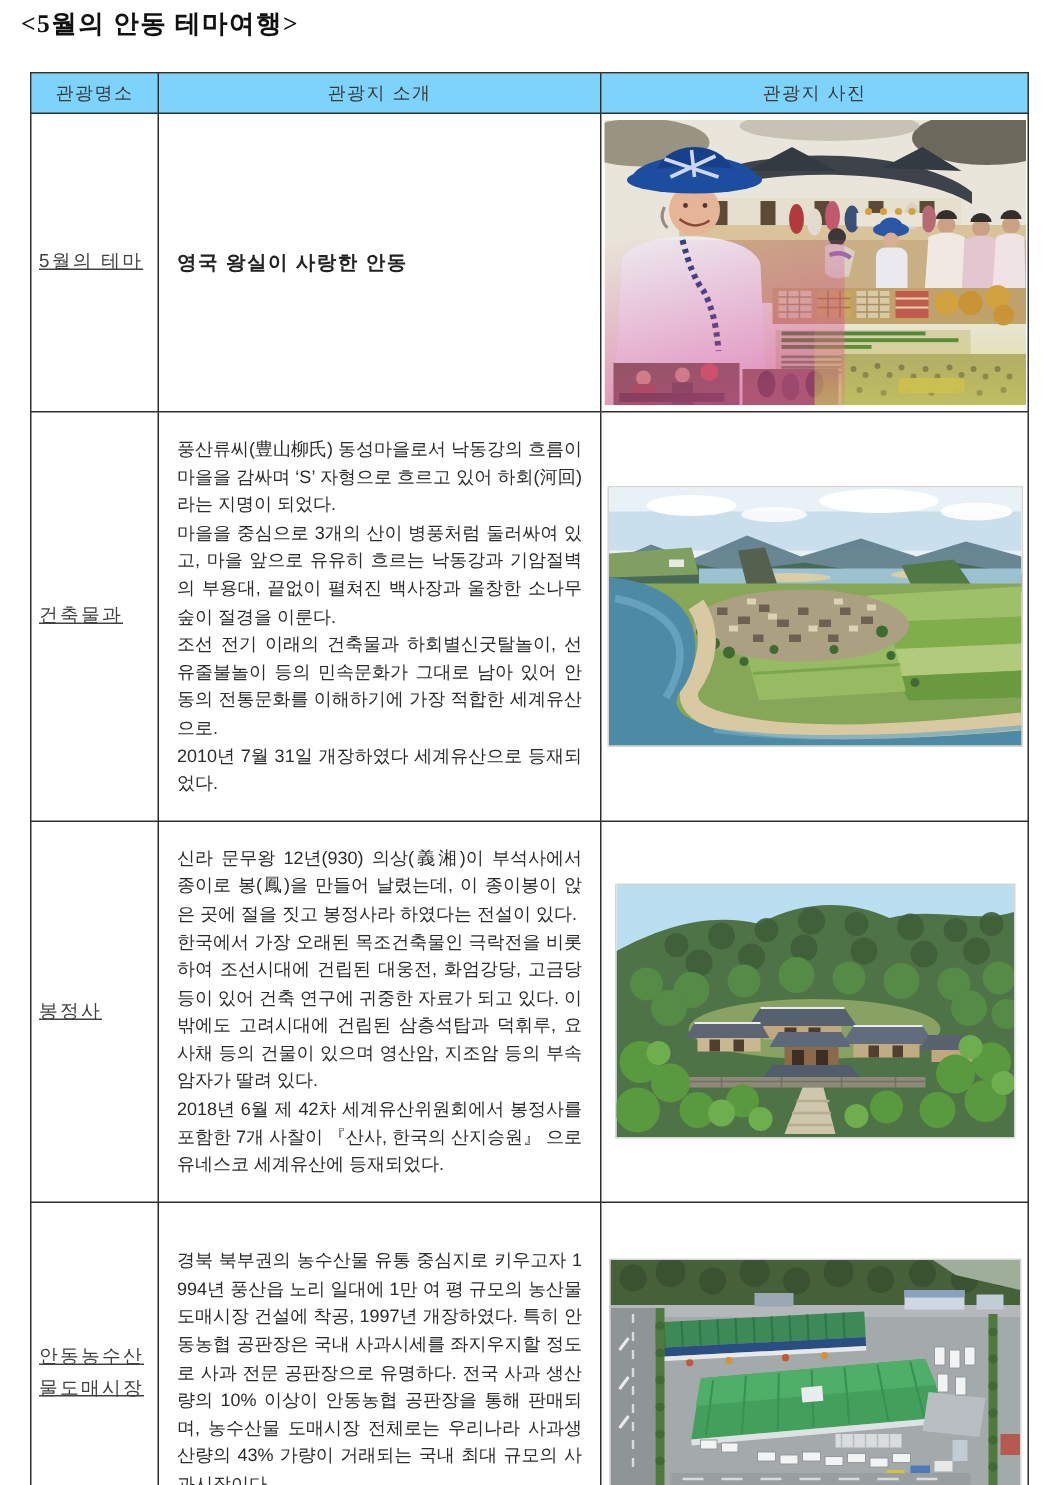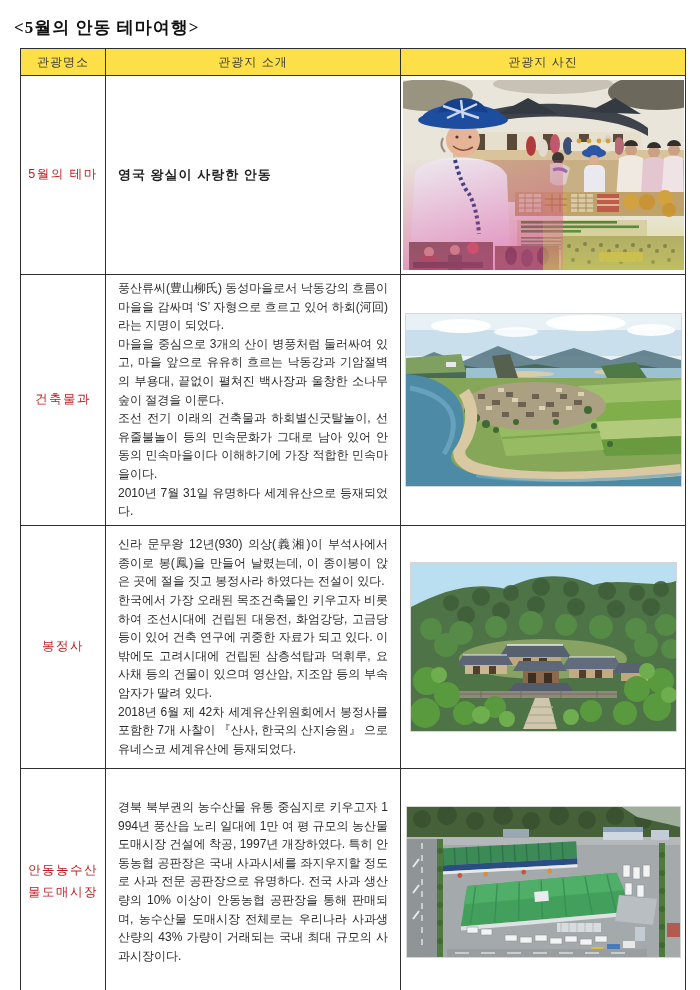--- a/index.html
+++ b/index.html
@@ -2,43 +2,43 @@
 <html><head>
 <meta charset="utf-8">
 <style>
   html,body{margin:0;padding:0;}
   body{
     width:700px;height:990px;background:#ffffff;position:relative;
     font-family:"Liberation Sans","DejaVu Sans",sans-serif;
     color:#2e2e2e; overflow:hidden;
   }
   .doc-title{
-    position:absolute;left:14px;top:16px;margin:0;
+    position:absolute;left:14px;top:4px;margin:0;
     font-family:"Liberation Serif","DejaVu Serif",serif;
     font-size:17px;font-weight:bold;color:#111;letter-spacing:1px;
   }
   table.attractions{
     position:absolute;left:20px;top:48px;width:665px;
     border-collapse:collapse;table-layout:fixed;
     border:1px solid #2f2f2f;
   }
   table.attractions th, table.attractions td{
     border:1px solid #2f2f2f;vertical-align:middle;
   }
   col.c-name{width:85px;} col.c-desc{width:295px;} col.c-photo{width:285px;}
   th{
-    height:24px;background:#fde047;font-size:12px;font-weight:normal;
+    height:24px;background:#7dd3fc;font-size:12px;font-weight:normal;
     color:#3a3a3a;letter-spacing:1px;text-align:center;
   }
   td.name-cell{
-    text-align:center;font-size:12.5px;color:#b91c1c;
-    letter-spacing:1.5px;padding:0 5px;word-break:break-all;line-height:1.7;
+    font-size:12.5px;color:#404040;
+    letter-spacing:1.5px;padding:0 5px;word-break:break-all;line-height:1.7;text-decoration:underline;
   }
   td.desc-cell{
-    padding:4px 12px;font-size:12px;color:#2b2b2b;line-height:1.55;
+    padding:15px 12px;font-size:12px;color:#2b2b2b;line-height:1.55;
     text-align:justify;word-break:break-all;
   }
   td.desc-cell p{margin:0;}
   td.desc-cell.theme{font-size:13px;font-weight:bold;letter-spacing:1px;color:#222;}
   td.photo-cell{text-align:center;padding:0;}
   .r1{height:199px;} .r2{height:239px;} .r3{height:243px;} .r4{height:227px;}
   svg{display:block;margin:0 auto;}
   .framed{border:1px solid #d6d6d6;background:#fff;}
 </style>
 </head>
@@ -200,22 +200,22 @@
           <rect x="140" y="130" width="141" height="60" fill="url(#yellowwash)"></rect>
         </svg>
       </td>
     </tr>
 
     <tr class="r2">
       <td class="name-cell">건축물과</td>
       <td class="desc-cell">
         <p>풍산류씨(豊山柳氏) 동성마을로서 낙동강의 흐름이 마을을 감싸며 ‘S’ 자형으로 흐르고 있어 하회(河回)라는 지명이 되었다.</p>
         <p>마을을 중심으로 3개의 산이 병풍처럼 둘러싸여 있고, 마을 앞으로 유유히 흐르는 낙동강과 기암절벽의 부용대, 끝없이 펼쳐진 백사장과 울창한 소나무숲이 절경을 이룬다.</p>
-        <p>조선 전기 이래의 건축물과 하회별신굿탈놀이, 선유줄불놀이 등의 민속문화가 그대로 남아 있어 안동의 민속마을이다 이해하기에 가장 적합한 민속마을이다.</p>
-        <p>2010년 7월 31일 유명하다 세계유산으로 등재되었다.</p>
+        <p>조선 전기 이래의 건축물과 하회별신굿탈놀이, 선유줄불놀이 등의 민속문화가 그대로 남아 있어 안동의 전통문화를 이해하기에 가장 적합한 세계유산으로.</p>
+        <p>2010년 7월 31일 개장하였다 세계유산으로 등재되었다.</p>
       </td>
       <td class="photo-cell">
         <svg class="framed" width="275" height="172" viewBox="0 0 275 172">
           <rect width="275" height="172" fill="#e8f1f5"></rect>
           <rect y="16" width="275" height="26" fill="#cadfec"></rect>
           <ellipse cx="55" cy="12" rx="30" ry="7" fill="#ffffff" opacity="0.95"></ellipse>
           <ellipse cx="180" cy="9" rx="40" ry="8" fill="#ffffff" opacity="0.95"></ellipse>
           <ellipse cx="245" cy="16" rx="24" ry="6" fill="#ffffff" opacity="0.9"></ellipse>
           <ellipse cx="110" cy="18" rx="22" ry="5" fill="#ffffff" opacity="0.8"></ellipse>
           <path d="M0,50 L28,38 L55,48 L92,32 L128,46 L168,34 L205,46 L238,36 L275,46 L275,66 L0,66 Z" fill="#5b7a88" opacity="0.9"></path>
@@ -278,21 +278,21 @@
           <path d="M4,74 C26,78 42,88 46,102 C50,116 44,130 38,140" stroke="#6da8c2" stroke-width="5" fill="none" opacity="0.8"></path>
           <path d="M70,162 C130,170 210,166 275,160" stroke="#6da8c2" stroke-width="3" fill="none" opacity="0.7"></path>
         </svg>
       </td>
     </tr>
 
     <tr class="r3">
       <td class="name-cell">봉정사</td>
       <td class="desc-cell">
         <p>신라 문무왕 12년(930) 의상(義湘)이 부석사에서 종이로 봉(鳳)을 만들어 날렸는데, 이 종이봉이 앉은 곳에 절을 짓고 봉정사라 하였다는 전설이 있다.</p>
-        <p>한국에서 가장 오래된 목조건축물인 키우고자 비롯하여 조선시대에 건립된 대웅전, 화엄강당, 고금당 등이 있어 건축 연구에 귀중한 자료가 되고 있다. 이 밖에도 고려시대에 건립된 삼층석탑과 덕휘루, 요사채 등의 건물이 있으며 영산암, 지조암 등의 부속 암자가 딸려 있다.</p>
+        <p>한국에서 가장 오래된 목조건축물인 극락전을 비롯하여 조선시대에 건립된 대웅전, 화엄강당, 고금당 등이 있어 건축 연구에 귀중한 자료가 되고 있다. 이 밖에도 고려시대에 건립된 삼층석탑과 덕휘루, 요사채 등의 건물이 있으며 영산암, 지조암 등의 부속 암자가 딸려 있다.</p>
         <p>2018년 6월 제 42차 세계유산위원회에서 봉정사를 포함한 7개 사찰이 『산사, 한국의 산지승원』 으로 유네스코 세계유산에 등재되었다.</p>
       </td>
       <td class="photo-cell">
         <svg class="framed" width="265" height="168" viewBox="0 0 265 168">
           <rect width="265" height="168" fill="#b9dff0"></rect>
           <path d="M0,44 C30,28 62,18 95,26 C120,12 152,8 182,22 C212,14 240,26 265,18 L265,168 L0,168 Z" fill="#4e7347"></path>
           <g fill="#3f5f39" opacity="0.9">
             <circle cx="40" cy="40" r="8"></circle>
               <circle cx="70" cy="34" r="9"></circle>
               <circle cx="100" cy="30" r="8"></circle>

